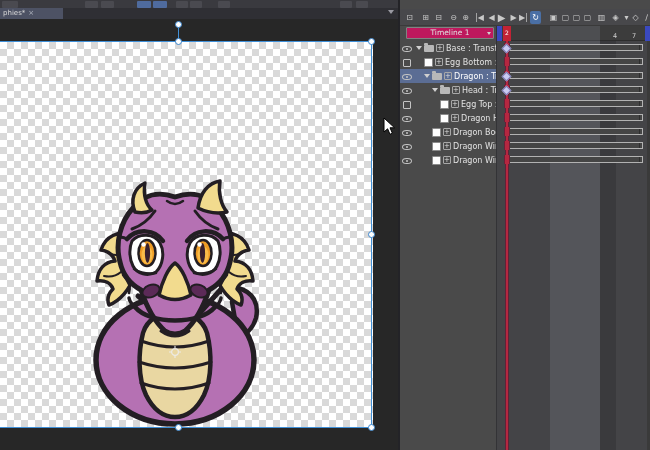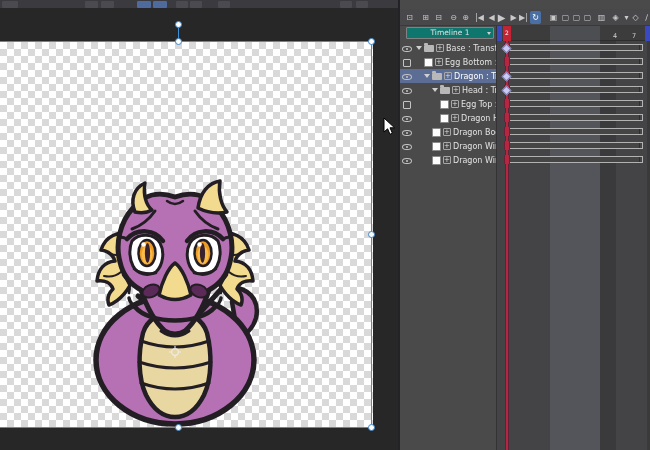--- a/index.html
+++ b/index.html
@@ -34,21 +34,21 @@
   .tl-tabstrip{position:absolute;left:0;top:0;width:100%;height:9px;background:#39393d;}
   .tl-tabstrip .sq{position:absolute;top:1px;width:7px;height:7px;border:1px solid #6a6a6e;background:#45454a;border-radius:1px;}
   .tl-tab{position:absolute;left:20px;top:0;height:9px;width:52px;background:#47474d;border-radius:2px 2px 0 0;
           display:flex;align-items:center;gap:2px;padding:0 3px;color:#c8c8c8;font-size:6.5px;}
   .tl-tab .film{width:6px;height:6px;border:1px solid #9a9a9a;background:#3a3a3a;}
   .tl-toolbar{position:absolute;left:0;top:9px;width:100%;height:17px;background:#48484b;border-bottom:1px solid #3a3a3a;}
   .tbi{position:absolute;top:2px;height:13px;min-width:11px;text-align:center;color:#c9c9c9;font-size:8px;line-height:13px;border-radius:2px;}
   .tbi.big{font-size:10px;}
   .tbi.active{background:#4a6fa5;color:#fff;}
   .tl-headrow{position:absolute;left:0;top:26px;width:100%;height:15px;}
-  .tl-select{position:absolute;left:6px;top:1px;width:88px;height:12px;background:#0f766e;border:1px solid #828282;border-radius:1px;
+  .tl-select{position:absolute;left:6px;top:1px;width:88px;height:12px;background:#be185d;border:1px solid #828282;border-radius:1px;
              color:#e0e0e0;font-size:7.5px;line-height:10px;text-align:center;}
   .tl-select .dd{position:absolute;right:2px;top:4px;width:0;height:0;border-left:2.5px solid transparent;border-right:2.5px solid transparent;border-top:3px solid #d0d0d0;}
   .ruler{position:absolute;left:97px;top:0;width:155px;height:15px;background:#3c3c3c;border-bottom:1px solid #2d2d2d;}
   .ruler .fnum{position:absolute;top:6px;transform:translateX(-50%);font-size:6.5px;color:#cfcfcf;}
   .ruler .snum{position:absolute;top:-1px;transform:translateX(-50%);font-size:6px;color:#e0e0e0;}
   .ruler .stick{position:absolute;top:0;width:1px;height:4px;background:#8a8a8a;}
   .flag{position:absolute;top:0;height:15px;z-index:5;}
   .flag.start{left:0;width:5px;background:#3a49c0;}
   .flag.end{left:148px;width:6px;background:#3a49c0;}
   .flag.play{left:6px;width:8px;background:#c22335;color:#fff;font-size:6px;line-height:13px;text-align:center;}
@@ -95,20 +95,27 @@
       <span class="stub" style="left: 101px; width: 13px;"></span>
       <span class="stub active" style="left: 137px; width: 14px;"></span>
       <span class="stub active" style="left: 153px; width: 14px;"></span>
       <span class="stub" style="left: 176px; width: 12px;"></span>
       <span class="stub" style="left: 190px; width: 12px;"></span>
       <span class="stub" style="left: 218px; width: 12px;"></span>
       <span class="stub" style="left: 340px; width: 12px;"></span>
       <span class="stub" style="left: 356px; width: 12px;"></span>
     </div>
 
+  <div class="tabbar">
+    <div class="doc-tab">
+      <span class="lbl">phies*</span>
+      <span class="x">×</span>
+    </div>
+    <span class="chev-r"></span>
+  </div>
 
   <div class="pasteboard"></div>
   <div class="canvas"></div>
 
   <svg style="position:absolute;left:88px;top:172px;z-index:4" width="180" height="256" viewBox="0 0 180 256">
     <g fill="none" stroke-linecap="round" stroke-linejoin="round" stroke="#231e23">
       <path stroke-width="4.5" d="M150,116 C166,120 171,133 168,146 C165,157 157,163 150,165 L144,130 Z" fill="#b571b3"></path>
       <ellipse stroke-width="5.5" cx="87" cy="188" rx="79" ry="64" fill="#b571b3"></ellipse>
       <path stroke-width="4.5" d="M87,140 C73,140 59,147 55,161 C50,181 50,206 58,223 C66,239 76,245 87,245 C98,245 108,239 116,223 C124,206 124,181 119,161 C115,147 101,140 87,140 Z" fill="#e9d7a2"></path>
       <path stroke-width="3" d="M53,169 Q87,181 121,169"></path>

